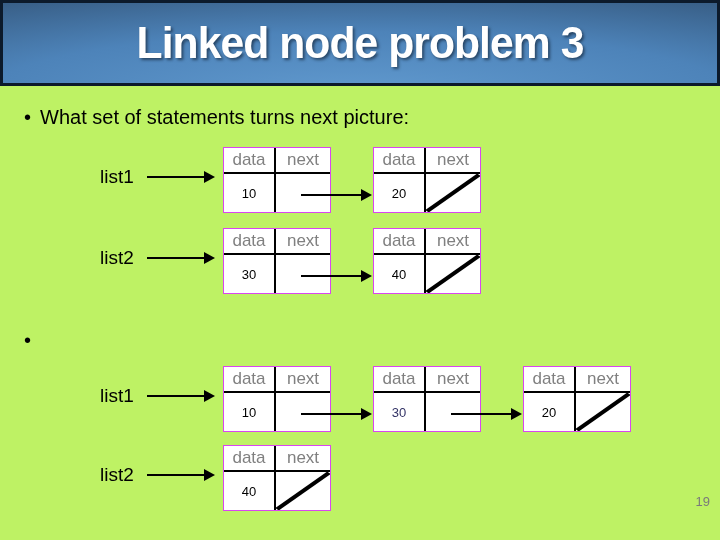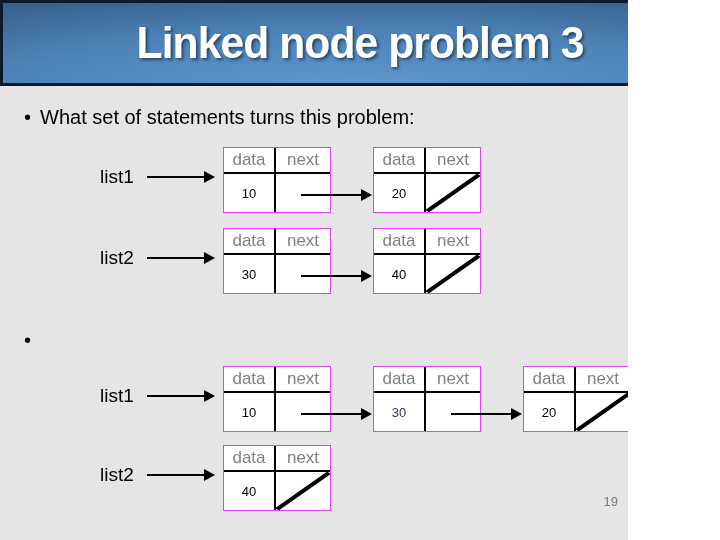--- a/index.html
+++ b/index.html
@@ -1,17 +1,17 @@
 <!DOCTYPE html>
 <html><head>
 <meta charset="utf-8">
 <style>
   html,body{margin:0;padding:0;background:#fff;}
   .slide{
-    position:relative;width:628px;height:540px;background:#e5e5e5;overflow:hidden;
+    position:relative;width:720px;height:540px;background:#bef264;overflow:hidden;
     font-family:"Liberation Sans",sans-serif;color:#000;
   }
   
   .banner{
     position:absolute;left:0;top:0;width:720px;height:86px;box-sizing:border-box;
     border:3px solid #0c1a2b;
     background:radial-gradient(ellipse 130% 190% at 50% 112%,
       #6099ce 0%, #4d83b9 40%, #35597f 75%, #152840 100%);
   }
   .banner .title{
@@ -51,21 +51,21 @@
 <body>
 
 <div class="slide">
 
   <div class="banner">
     <div class="title">Linked node problem 3</div>
   </div>
 
   <div class="bullet" style="left:24px;top:105px;">
     <span class="marker">•</span>
-    <span class="btext">What set of statements turns this problem:</span>
+    <span class="btext">What set of statements turns next picture:</span>
   </div>
 
   <div class="row" style="top:147px;">
     <span class="listlabel">list1</span>
     <div class="arrow" style="left:147px;top:29px;width:57px;"></div>
     <div class="node" style="left:223px;">
       <div class="cell hdr c1">data</div>
       <div class="cell hdr">next</div>
       <div class="cell val c1">10</div>
       <div class="cell val nextcell"></div>

